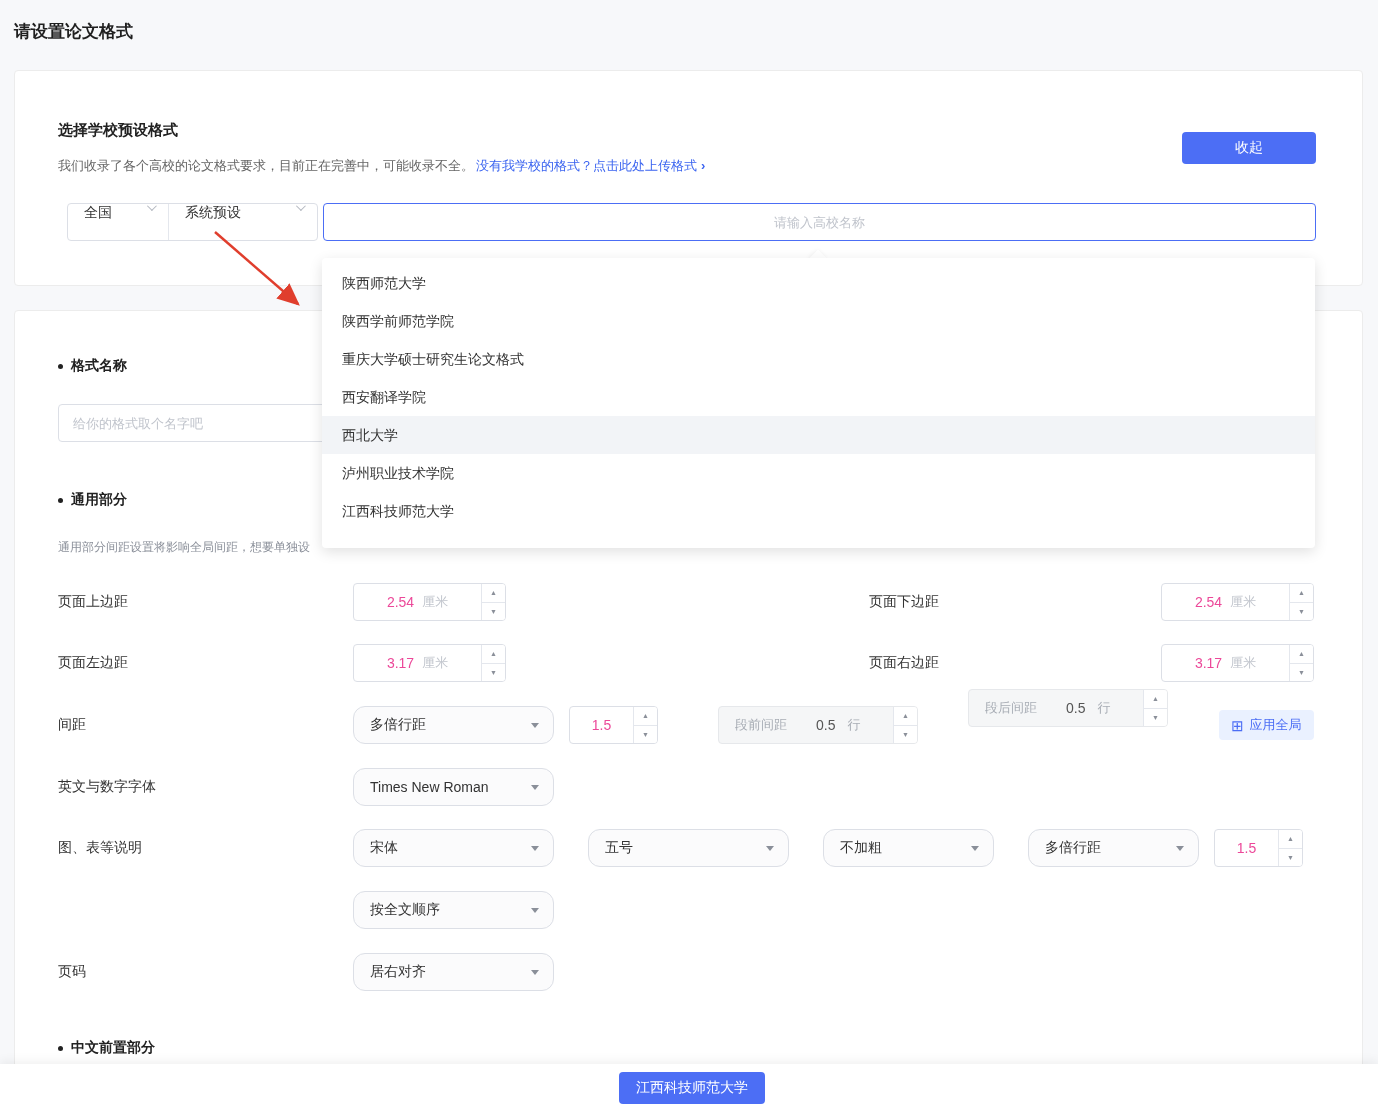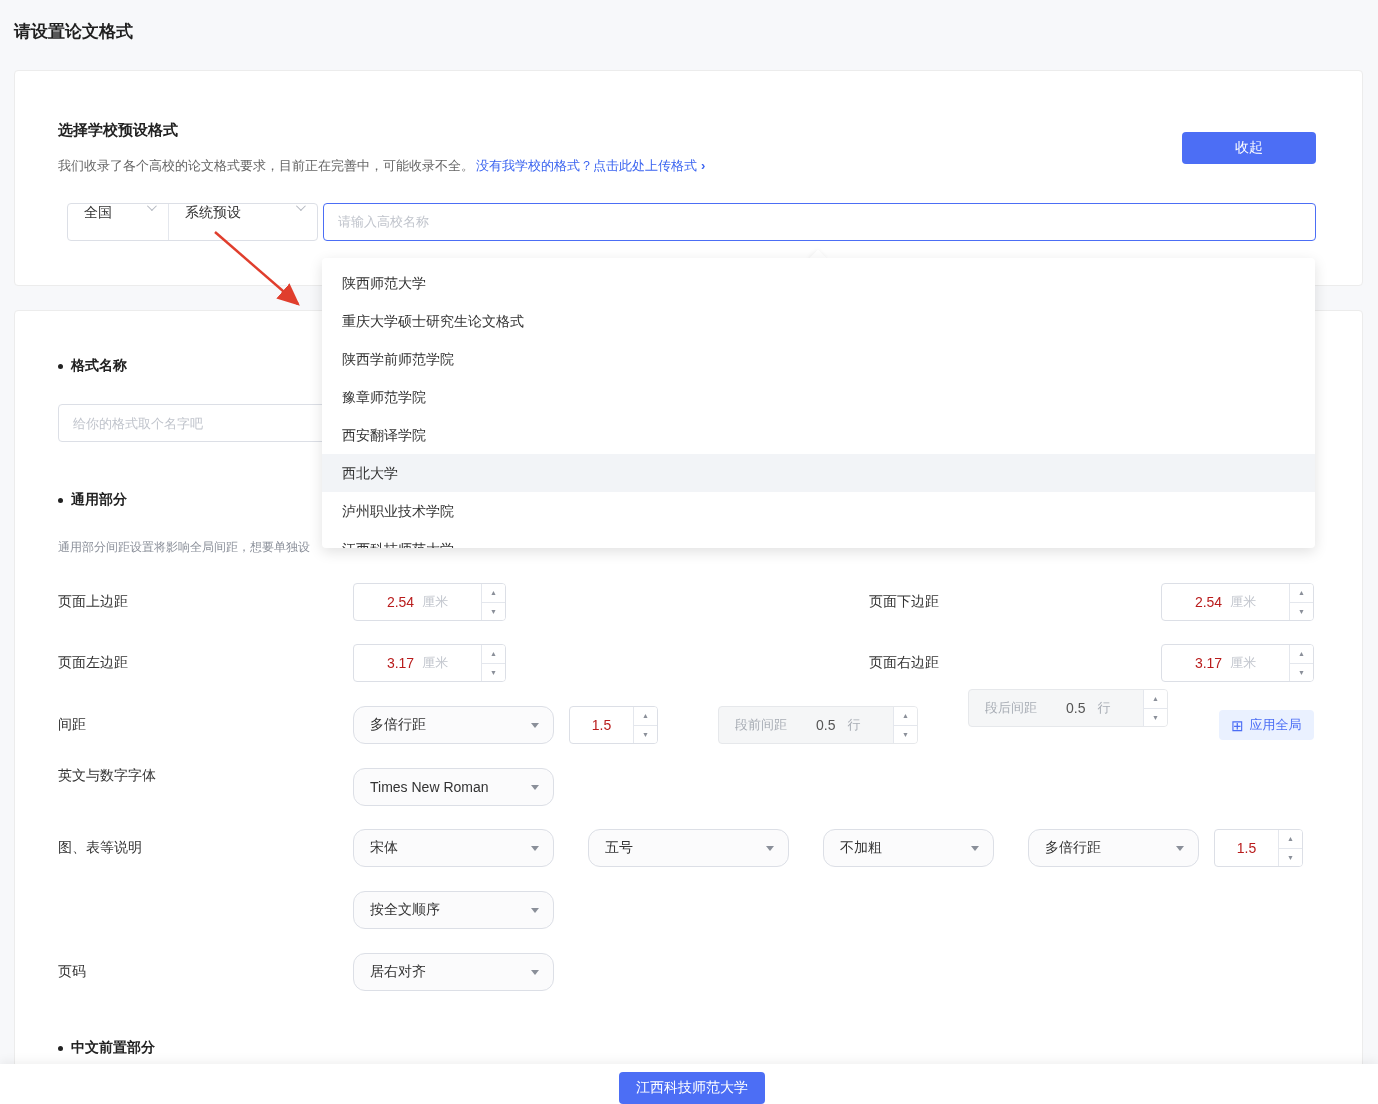--- a/index.html
+++ b/index.html
@@ -19,40 +19,40 @@
   .card1-desc{position:absolute;left:43px;top:86px;font-size:13px;color:#666;}
   .upload-link{color:var(--link);cursor:pointer;text-decoration:none;margin-left:2px;}
   .link-chev{margin-left:4px;font-weight:700;}
   .collapse-btn{position:absolute;left:1167px;top:61px;width:134px;height:32px;background:var(--accent);color:#fff;border:none;border-radius:4px;font-size:14px;cursor:pointer;font-family:inherit;}
   .filter-group{position:absolute;left:52px;top:132px;width:251px;height:38px;border:1px solid var(--border);border-radius:4px;background:#fff;display:flex;align-items:stretch;}
   .filter-item{display:flex;align-items:flex-start;justify-content:space-between;padding:0 14px 0 16px;font-size:14px;color:#333;cursor:pointer;}
   .filter-item.first{width:100px;}
   .filter-item.grow{flex:1;}
   .filter-divider{width:1px;background:#e4e7ed;}
   .chev-down{width:7px;height:7px;border-right:1.4px solid #b4b8c0;border-bottom:1.4px solid #b4b8c0;transform:rotate(45deg) translateY(-2px);}
-  .search-input{position:absolute;left:308px;top:132px;width:993px;height:38px;border:1px solid var(--accent);border-radius:4px;padding:0 14px;font-size:13px;color:#333;outline:none;font-family:Liberation Serif, serif;background:#fff;}
+  .search-input{position:absolute;left:308px;top:132px;width:993px;height:38px;border:1px solid var(--accent);border-radius:4px;padding:0 14px;font-size:13px;color:#333;outline:none;font-family:Liberation Sans, sans-serif;background:#fff;text-align:center;}
   .search-input::placeholder{color:#c0c4cc;}
 
   .popover-notch{position:absolute;left:812px;top:252px;width:12px;height:12px;background:#fff;transform:rotate(45deg);box-shadow:0 1px 5px rgba(0,0,0,0.08);z-index:29;}
   .dropdown-panel{position:absolute;left:322px;top:258px;width:993px;height:290px;background:#fff;border-radius:4px;box-shadow:0 4px 14px rgba(0,0,0,0.12);padding-top:6px;overflow:hidden;z-index:30;}
   .dd-item{height:38px;line-height:38px;padding-left:20px;font-size:14px;color:#333;cursor:pointer;}
   .dd-item.highlighted{background:#f2f4f7;}
   .annotation-arrow{position:absolute;left:200px;top:220px;z-index:40;pointer-events:none;}
 
   .sec-head{position:absolute;display:flex;align-items:center;font-size:14px;font-weight:700;color:#222;}
   .dot{width:5px;height:5px;border-radius:50%;background:#222;margin-right:8px;}
   .name-input{position:absolute;left:43px;top:93px;width:510px;height:38px;border:1px solid var(--border);border-radius:4px;padding:0 14px;font-size:13px;outline:none;font-family:inherit;color:#333;background:#fff;}
   .name-input::placeholder{color:#c0c4cc;}
   .general-desc{position:absolute;left:43px;top:228px;font-size:12px;color:#8a8f99;}
   .form-label{position:absolute;height:38px;display:flex;align-items:center;font-size:14px;color:#333;}
   .select{position:absolute;height:38px;background:#fbfbfc;border:1px solid #dcdfe6;border-radius:12px;display:flex;align-items:center;justify-content:space-between;padding:0 14px 0 16px;font-size:14px;color:#333;cursor:pointer;}
   .caret{width:0;height:0;border-left:4.5px solid transparent;border-right:4.5px solid transparent;border-top:5.5px solid #8a8f99;}
   .num-input{position:absolute;height:38px;background:#fff;border:1px solid #dcdfe6;border-radius:4px;display:flex;align-items:stretch;overflow:hidden;}
   .num-body{flex:1;display:flex;align-items:center;justify-content:center;gap:8px;}
-  .num-val{font-size:14px;color:#b91c1c;}
+  .num-val{font-size:14px;color:#ec4899;}
   .num-unit{font-size:13px;color:var(--muted);}
   .stepper{width:24px;display:flex;flex-direction:column;border-left:1px solid #e4e7ed;}
   .stepper .st{flex:1;display:flex;align-items:center;justify-content:center;font-style:normal;font-size:7px;color:#8a8f99;cursor:pointer;background:#fff;}
   .stepper .st.up{border-bottom:1px solid #e4e7ed;}
   .dis-group{position:absolute;height:38px;background:var(--disabled-bg);border:1px solid #e6e8eb;border-radius:4px;display:flex;align-items:center;overflow:hidden;}
   .dis-label{font-size:13px;color:#a8adb5;margin-left:16px;}
   .dis-val{font-size:14px;color:#555;margin-left:29px;}
   .dis-unit{font-size:13px;color:#a8adb5;margin-left:12px;}
   .dis-group .stepper{margin-left:auto;align-self:stretch;}
   .apply-global{position:absolute;height:30px;background:#eaf1ff;color:var(--accent);border:none;border-radius:4px;display:flex;align-items:center;gap:6px;padding:0 12px;font-size:13px;cursor:pointer;font-family:inherit;}
@@ -83,23 +83,22 @@
         <span>系统预设</span>
         <span class="chev-down"></span>
       </div>
     </div>
     <input class="search-input" type="text" placeholder="请输入高校名称" style="">
   </section>
 
   <div class="popover-notch"></div>
   <div class="dropdown-panel">
     <div class="dd-item">陕西师范大学</div>
+    <div class="dd-item">陕西学前师范学院</div>
     <div class="dd-item">重庆大学硕士研究生论文格式</div>
-    <div class="dd-item">陕西学前师范学院</div>
-    <div class="dd-item">豫章师范学院</div>
     <div class="dd-item">西安翻译学院</div>
     <div class="dd-item highlighted">西北大学</div>
     <div class="dd-item">泸州职业技术学院</div>
     <div class="dd-item">江西科技师范大学</div>
   </div>
 
   <svg class="annotation-arrow" width="120" height="100" viewBox="0 0 120 100">
     <defs>
       <marker id="ah" markerWidth="10" markerHeight="8" refX="8" refY="4" orient="auto">
         <path d="M0,0 L9,4 L0,8 z" fill="#e03e2d"></path>
@@ -198,21 +197,21 @@
       <span class="stepper">
         <i class="st up">▲</i>
         <i class="st dn">▼</i>
       </span>
     </div>
     <button class="apply-global" style="left:1204px;top:399px;">
       <span class="ag-icon">⊞</span>
       <span>应用全局</span>
     </button>
 
-    <div class="form-label" style="left:43px;top:446px;">英文与数字字体</div>
+    <div class="form-label" style="left:43px;top:457px;">英文与数字字体</div>
     <div class="select" style="left:338px;top:457px;width:201px;">
       <span>Times New Roman</span>
       <span class="caret"></span>
     </div>
 
     <div class="form-label" style="left:43px;top:518px;">图、表等说明</div>
     <div class="select" style="left:338px;top:518px;width:201px;">
       <span>宋体</span>
       <span class="caret"></span>
     </div>

